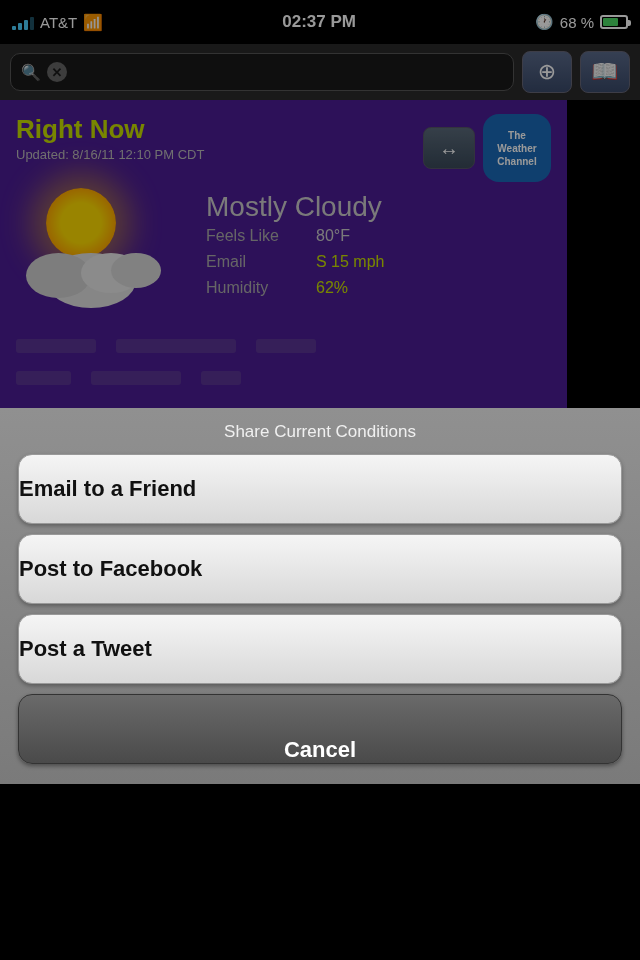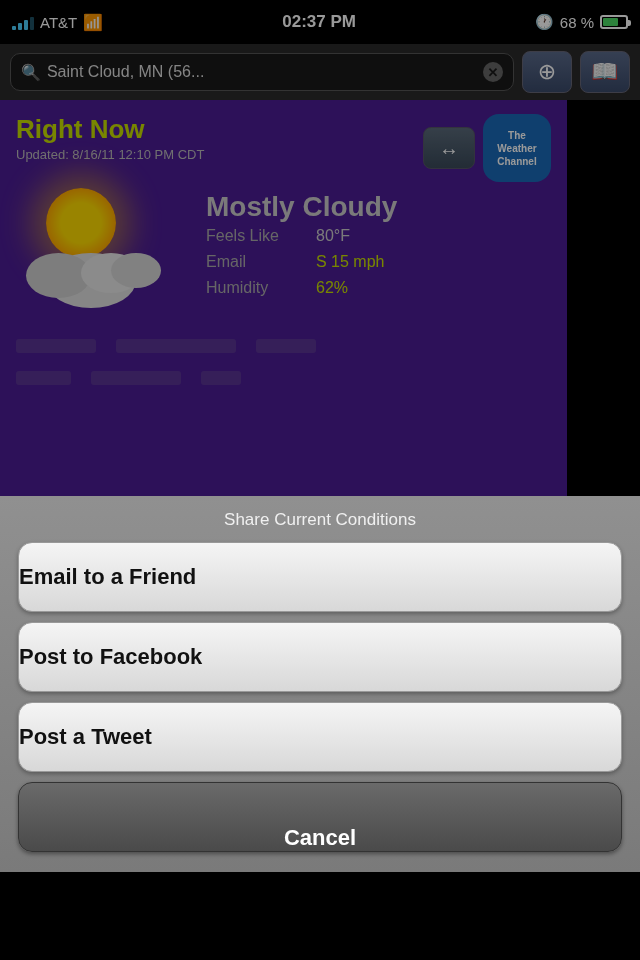--- a/index.html
+++ b/index.html
@@ -195,21 +195,21 @@
     }
     .cloud-shape.c1 { width: 90px; height: 55px; bottom: 0; left: 20px; background: #e0e0e0; }
     .cloud-shape.c2 { width: 65px; height: 45px; bottom: 10px; left: 0; background: #d0d0d0; }
     .cloud-shape.c3 { width: 60px; height: 40px; bottom: 15px; left: 55px; background: #e8e8e8; }
     .cloud-shape.c4 { width: 50px; height: 35px; bottom: 20px; left: 85px; background: #d8d8d8; }
 
     .weather-details { flex: 1; padding-left: 10px; }
     .condition-name {
       color: #ccc;
       font-size: 28px;
-      font-weight: 700;
+      font-weight: 400;
       margin-bottom: 4px;
     }
     .detail-row {
       display: flex;
       margin-bottom: 8px;
     }
     .detail-label {
       color: #aaa;
       font-size: 16px;
       width: 110px;
@@ -235,21 +235,21 @@
       background: rgba(150,150,150,0.2);
       border-radius: 3px;
       height: 14px;
     }
 
     
     #action-sheet-overlay {
       position: absolute;
       top: 0; left: 0;
       width: 640px;
-      height: 872px;
+      height: 784px;
       background: rgba(0,0,0,0.4);
       display: flex;
       flex-direction: column;
       justify-content: flex-end;
     }
 
     #action-sheet {
       width: 640px;
       background: #8a8a8a;
       background: linear-gradient(to bottom, #909090, #7a7a7a);
@@ -315,21 +315,20 @@
     <span>68 %</span>
     <div class="battery-icon">
       <div class="battery-fill"></div>
     </div>
   </div>
 </div>
 
 <div id="search-bar">
   <div class="search-input-container">
     <span class="search-magnifier">🔍</span>
-    <span class="search-text">Saint Cloud, MN (56...</span>
     <div class="search-clear">✕</div>
   </div>
   <div class="toolbar-btn">
     <span>⊕</span>
   </div>
   <div class="toolbar-btn">
     <span>📖</span>
   </div>
 </div>
 

